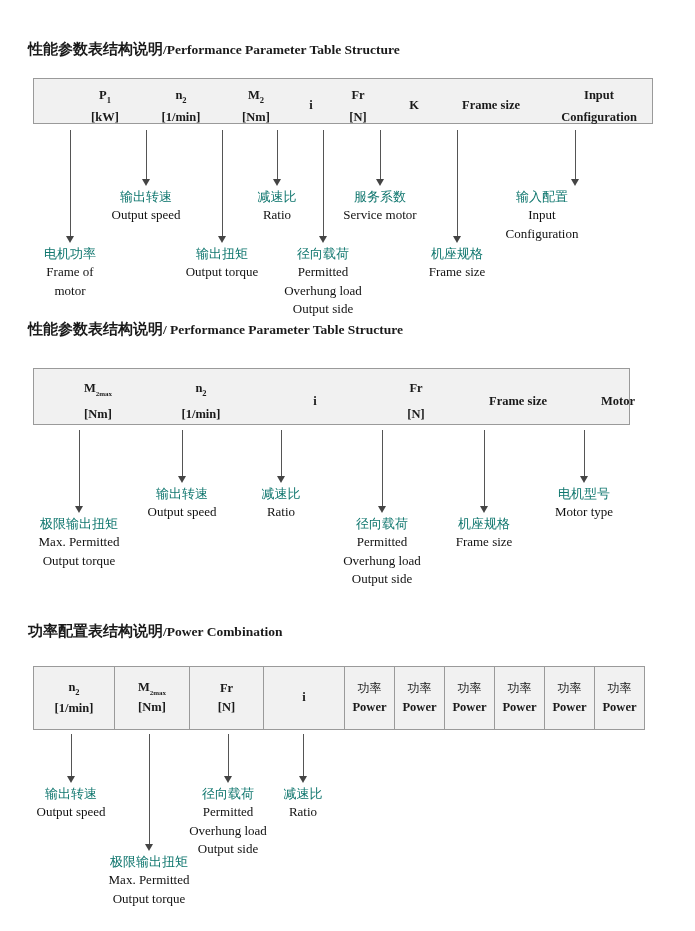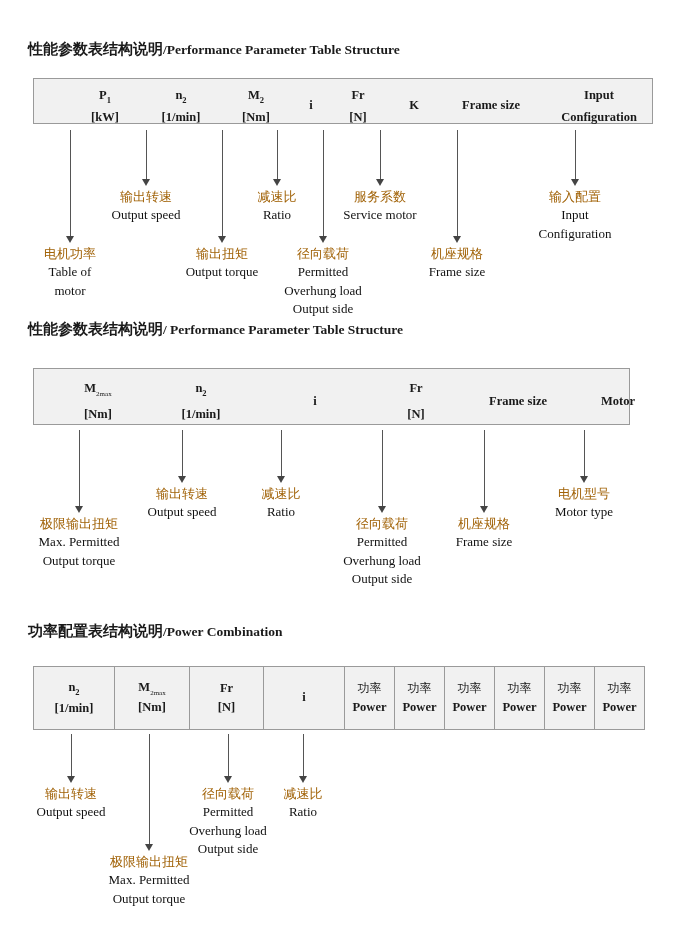--- a/index.html
+++ b/index.html
@@ -73,21 +73,21 @@
     text-align: center;
   }
   .cell.divided + .cell.divided { border-left: 1px solid #9a9a9a; }
   .cell .l1, .cell .l2 { white-space: nowrap; }
   .cell .cn {
     font-family: "DejaVu Sans", sans-serif;
     font-weight: normal;
     font-size: 12px;
   }
   .sub { font-size: 8.5px; vertical-align: sub; font-weight: bold; }
-  .sub-sm { font-size: 7px; vertical-align: sub; font-weight: normal; }
+  .sub-sm { font-size: 7px; vertical-align: sub; font-weight: bold; }
 
   
   .fcell {
     position: absolute;
     text-align: center;
     font-family: "Liberation Serif", serif;
     font-weight: bold;
     font-size: 12.5px;
     line-height: 1.75;
     white-space: nowrap;
@@ -114,21 +114,21 @@
     position: absolute;
     text-align: center;
     transform: translateX(-50%);
     line-height: 1.42;
     white-space: nowrap;
   }
   .callout .cn {
     display: block;
     font-family: Liberation Serif, serif;
     font-size: 13px;
-    color: #a16207;
+    color: #0f766e;
   }
   .callout .en {
     display: block;
     font-family: "Liberation Serif", serif;
     font-size: 13px;
     color: #111;
   }
 </style>
 </head>
 <body>
@@ -191,21 +191,21 @@
   <div class="abs arrowhead" style="left:380px; top:179px;"></div>
 
   <div class="abs arrow" style="left:457px; top:130px; height:110px;"></div>
   <div class="abs arrowhead" style="left:457px; top:236px;"></div>
 
   <div class="abs arrow" style="left:575px; top:130px; height:53px;"></div>
   <div class="abs arrowhead" style="left:575px; top:179px;"></div>
 
   <div class="callout" style="left:70px; top:245px;">
     <span class="cn">电机功率</span>
-    <span class="en">Table of</span>
+    <span class="en">Frame of</span>
     <span class="en">motor</span>
   </div>
   <div class="callout" style="left:146px; top:188px;">
     <span class="cn">输出转速</span>
     <span class="en">Output speed</span>
   </div>
   <div class="callout" style="left:222px; top:245px;">
     <span class="cn">输出扭矩</span>
     <span class="en">Output torque</span>
   </div>
@@ -220,21 +220,21 @@
     <span class="en">Output side</span>
   </div>
   <div class="callout" style="left:380px; top:188px;">
     <span class="cn">服务系数</span>
     <span class="en">Service motor</span>
   </div>
   <div class="callout" style="left:457px; top:245px;">
     <span class="cn">机座规格</span>
     <span class="en">Frame size</span>
   </div>
-  <div class="callout" style="left:575px; top:188px;">
+  <div class="callout" style="left:542px; top:188px;">
     <span class="cn">输入配置</span>
     <span class="en">Input</span>
     <span class="en">Configuration</span>
   </div>
 
   <div class="abs sec-head" style="left:28px; top:314px;margin-top:6px;">
     <span class="cn">性能参数表结构说明</span><span class="en">/</span> <span class="en">Performance Parameter Table Structure</span>
   </div>
 
   <div class="abs tbl" style="left:33px; top:368px; width:597px; height:57px;">

